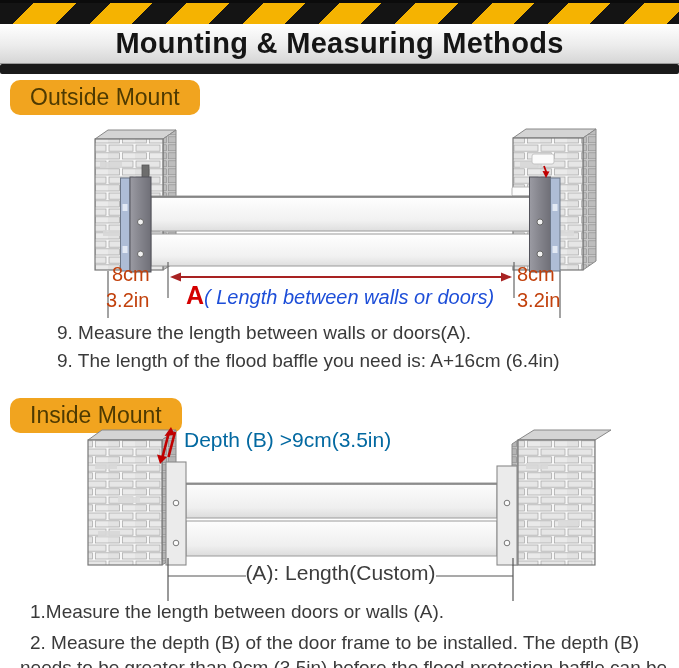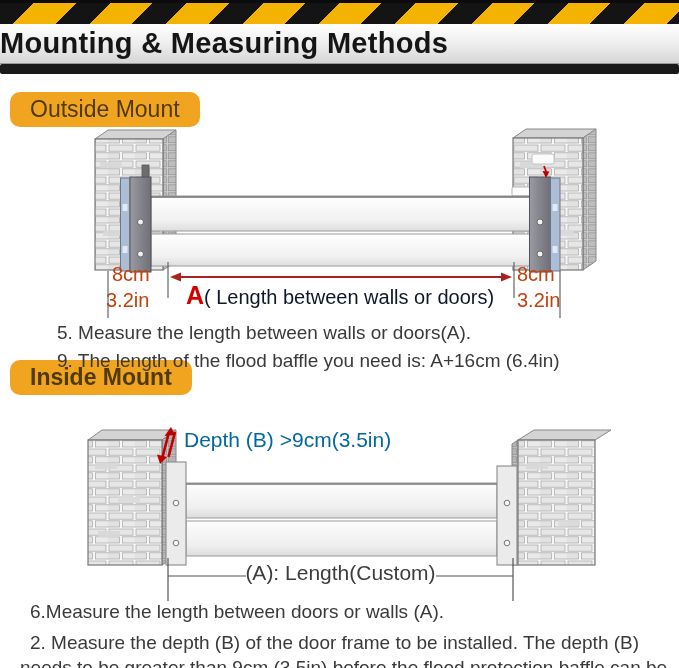--- a/index.html
+++ b/index.html
@@ -10,50 +10,50 @@
   
   .hazard{
     position:absolute;left:0;top:0;width:679px;height:24px;box-sizing:border-box;
     border-top:3px solid #0b0b0b;
     background:repeating-linear-gradient(135deg,#141414 0 24px,var(--hazard-yellow,#F5B301) 24px 54px);
   }
   .title-band{
     position:absolute;left:0;top:24px;width:679px;height:39px;
     background:linear-gradient(180deg,#ffffff 0%,#ececec 55%,#d6d6d6 100%);
     border-bottom:1px solid #9a9a9a;
-    display:flex;align-items:center;justify-content:flex-start;
+    display:flex;align-items:center;justify-content:center;
   }
   .title-band span{
     font-size:29px;font-weight:bold;color:var(--title-text,#151515);letter-spacing:.3px;
   }
   .black-bar{position:absolute;left:0;top:64px;width:679px;height:10px;background:#1a1a1a;border-radius:2px;}
   
   .badge{
     position:absolute;left:10px;display:inline-block;padding:4px 20px;
     background:var(--badge-bg,#F1A41F);border-radius:10px;
     font-size:23px;font-weight:500;color:var(--badge-text,#4E3A02);white-space:nowrap;
   }
-  #badge-outside{top:92px;}
-  #badge-inside{top:360px;font-weight:bold;}
+  #badge-outside{top:80px;}
+  #badge-inside{top:398px;}
   
   .illus{position:absolute;left:0;display:block;}
   #illus-outside{top:125px;}
   #illus-inside{top:425px;}
   
   .dim{position:absolute;font-size:20px;color:#c2410c;white-space:nowrap;}
   #dim-left-cm{left:112px;top:263px;}
   #dim-left-in{left:106px;top:289px;}
   #dim-right-cm{left:517px;top:263px;}
   #dim-right-in{left:517px;top:289px;}
   #arrow-label{
     position:absolute;left:180px;top:281px;width:320px;
     display:flex;justify-content:center;align-items:baseline;white-space:nowrap;
   }
   #arrow-label .a{font-size:25px;font-weight:bold;color:#d40000;}
-  #arrow-label .rest{font-size:20px;color:#0f172a;}
+  #arrow-label .rest{font-size:20px;color:#1d4ed8;font-style:italic;}
   #depth-label{position:absolute;left:184px;top:428px;font-size:21px;color:#0369a1;white-space:nowrap;}
   #length-label{position:absolute;left:168px;top:561px;width:345px;text-align:center;font-size:21px;color:#3d3d3d;white-space:nowrap;}
   
   .steps{position:absolute;font-size:19px;color:var(--body-text,#3A3A3A);}
   #steps-outside{left:57px;top:319px;line-height:28px;}
   #steps-inside{left:20px;top:599px;width:652px;line-height:25px;}
   #steps-inside p{margin:0 0 6px 0;text-indent:10px;}
   #steps-outside div{white-space:nowrap;}
 </style>
 </head>
@@ -165,21 +165,21 @@
   <span class="dim" id="dim-left-cm">8cm</span>
   <span class="dim" id="dim-left-in">3.2in</span>
   <span class="dim" id="dim-right-cm">8cm</span>
   <span class="dim" id="dim-right-in">3.2in</span>
   <div id="arrow-label">
     <span class="a">A</span>
     <span class="rest">( Length between walls or doors)</span>
   </div>
 
   <div class="steps" id="steps-outside">
-    <div>5. Measure the length between walls or doors(A).</div>
+    <div>9. Measure the length between walls or doors(A).</div>
     <div>9. The length of the flood baffle you need is: A+16cm (6.4in)</div>
   </div>
 
   <svg class="illus" id="illus-inside" width="679" height="178" viewBox="0 425 679 178">
     <defs>
       <pattern id="brickB" width="27" height="16" patternUnits="userSpaceOnUse">
         <rect width="27" height="16" fill="#f7f7f7"></rect>
         <rect x="1" y="1" width="24" height="6.2" fill="#e6e6e6" stroke="#a5a5a5" stroke-width="0.7"></rect>
         <rect x="-12.5" y="8.8" width="24" height="6.2" fill="#e2e2e2" stroke="#a5a5a5" stroke-width="0.7"></rect>
         <rect x="14.5" y="8.8" width="24" height="6.2" fill="#eaeaea" stroke="#a5a5a5" stroke-width="0.7"></rect>
@@ -245,17 +245,17 @@
       <line x1="513" y1="558" x2="513" y2="601"></line>
       <line x1="168" y1="576" x2="246" y2="576"></line>
       <line x1="436" y1="576" x2="513" y2="576"></line>
     </g>
   </svg>
 
   <span id="depth-label">Depth (B) &gt;9cm(3.5in)</span>
   <span id="length-label">(A): Length(Custom)</span>
 
   <div class="steps" id="steps-inside">
-    <p>6.Measure the length between doors or walls (A).</p>
+    <p>1.Measure the length between doors or walls (A).</p>
     <p>2. Measure the depth (B) of the door frame to be installed. The depth (B) needs to be greater than 9cm (3.5in) before the flood protection baffle can be installed.</p>
   </div>
 
 </div>
 
 </body></html>

